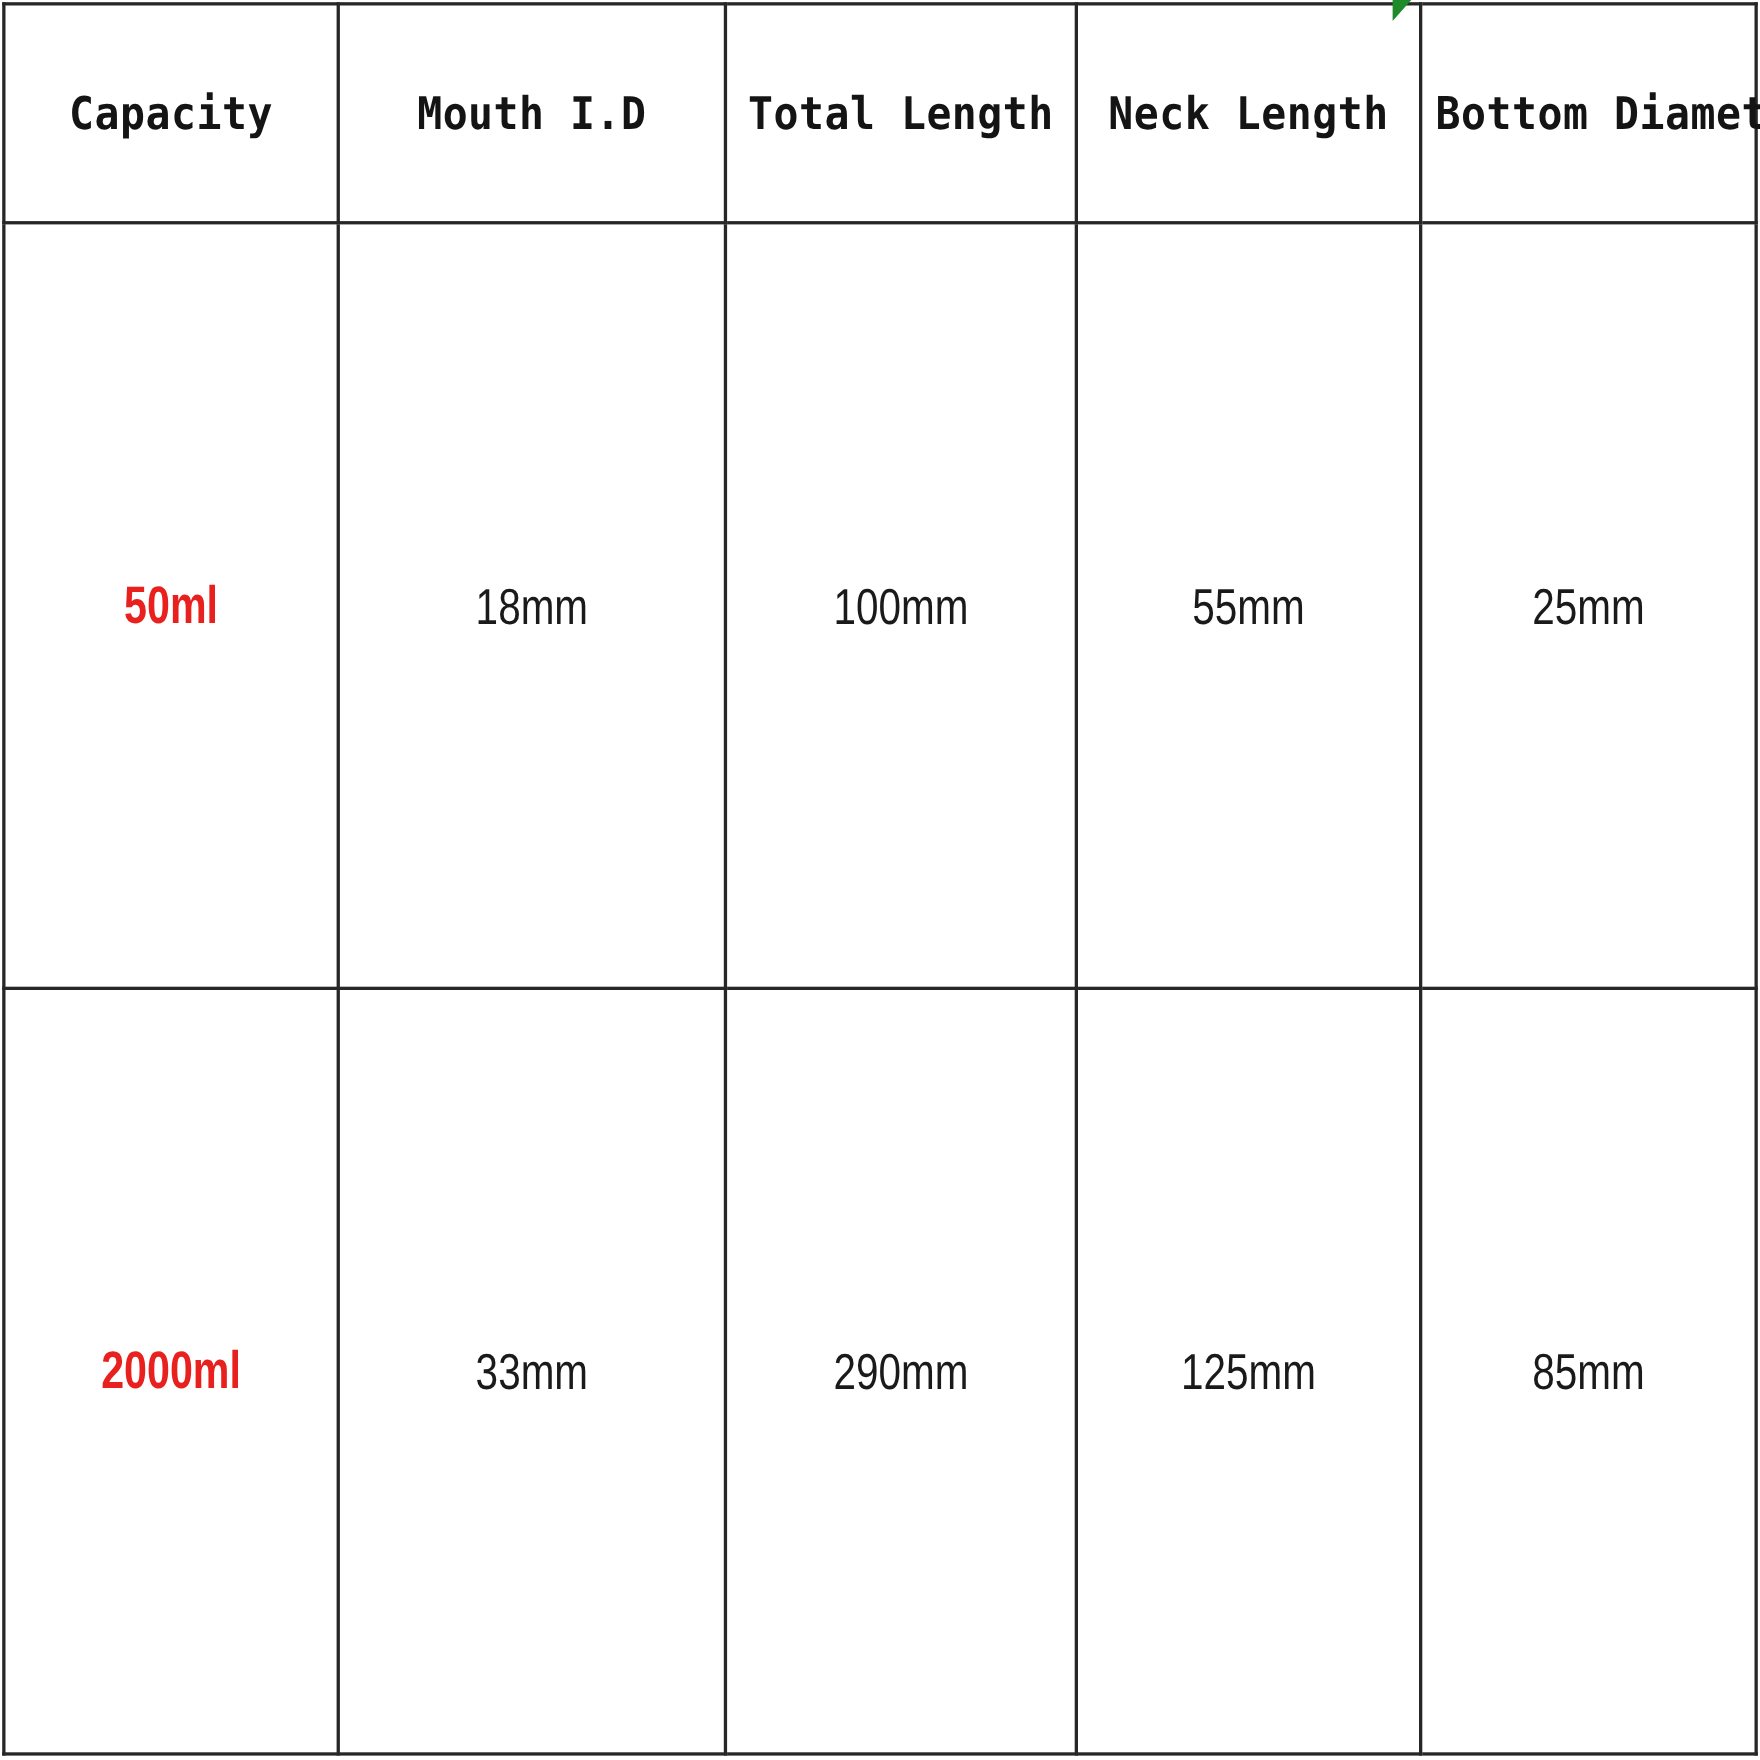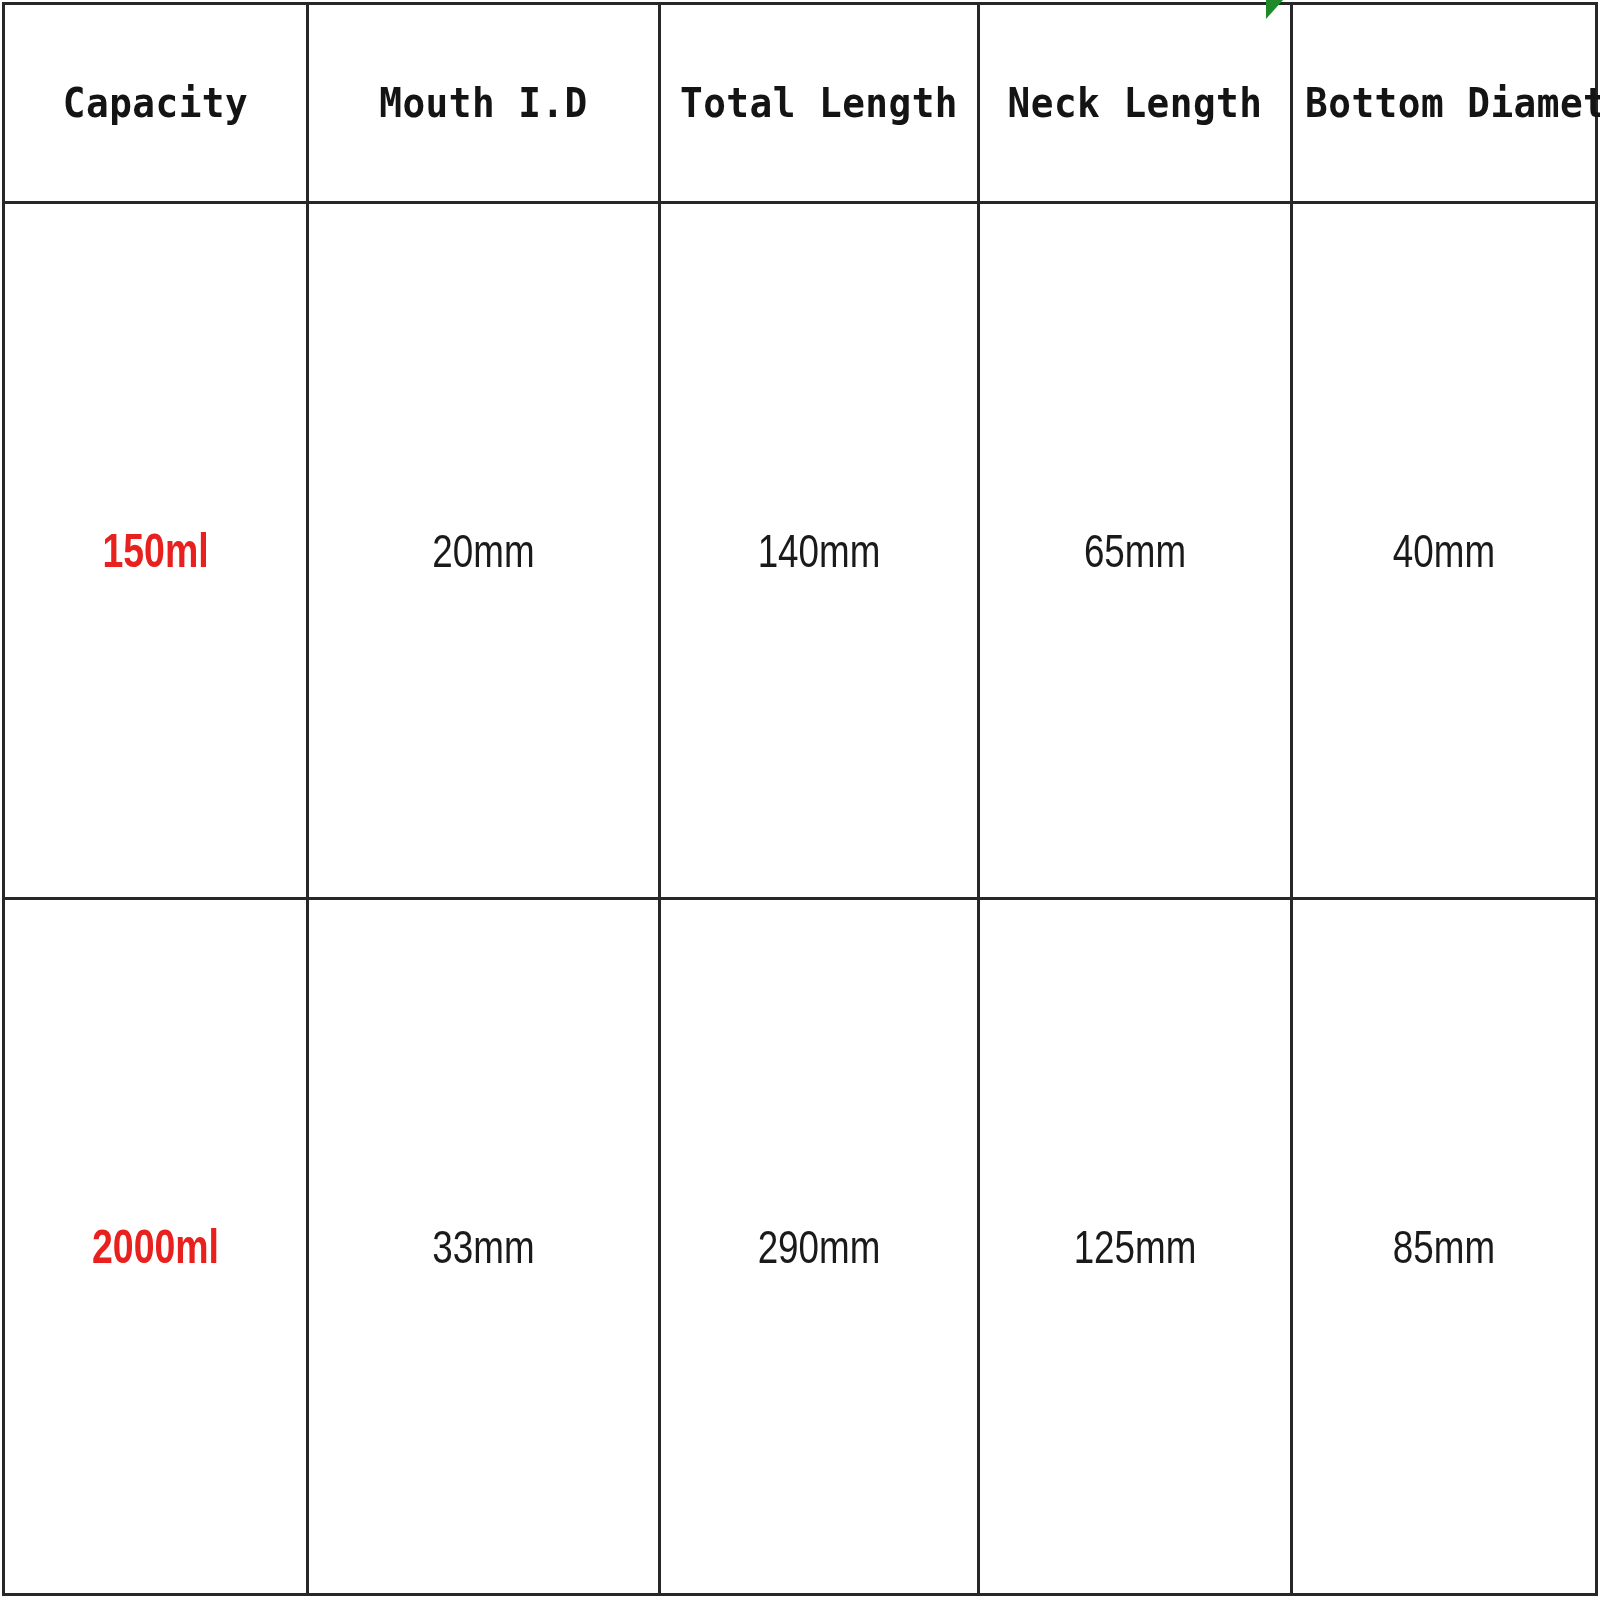--- a/index.html
+++ b/index.html
@@ -133,39 +133,39 @@
         <th>
           <span class="header-label" style="color: rgb(20, 20, 20);">Neck Length</span>
         </th>
         <th>
           <span class="header-label" style="color: rgb(20, 20, 20);">Bottom Diameter</span>
         </th>
       </tr>
     </thead>
     <tbody>
 
+      <tr class="data-row">
+        <td>
+          <span class="cell-capacity" style="color: rgb(232, 32, 30);">50ml</span>
+        </td>
+        <td>
+          <span class="cell-value" style="color: rgb(26, 26, 26);">18mm</span>
+        </td>
+        <td>
+          <span class="cell-value" style="color: rgb(26, 26, 26);">100mm</span>
+        </td>
+        <td>
+          <span class="cell-value" style="color: rgb(26, 26, 26);">55mm</span>
+        </td>
+        <td>
+          <span class="cell-value" style="color: rgb(26, 26, 26);">25mm</span>
+        </td>
+      </tr>
 
 
-      <tr class="data-row">
-        <td>
-          <span class="cell-capacity" style="color: rgb(232, 32, 30);">150ml</span>
-        </td>
-        <td>
-          <span class="cell-value" style="color: rgb(26, 26, 26);">20mm</span>
-        </td>
-        <td>
-          <span class="cell-value" style="color: rgb(26, 26, 26);">140mm</span>
-        </td>
-        <td>
-          <span class="cell-value" style="color: rgb(26, 26, 26);">65mm</span>
-        </td>
-        <td>
-          <span class="cell-value" style="color: rgb(26, 26, 26);">40mm</span>
-        </td>
-      </tr>
 
 
 
 
       <tr class="data-row">
         <td>
           <span class="cell-capacity" style="color: rgb(232, 32, 30);">2000ml</span>
         </td>
         <td>
           <span class="cell-value" style="color: rgb(26, 26, 26);">33mm</span>

